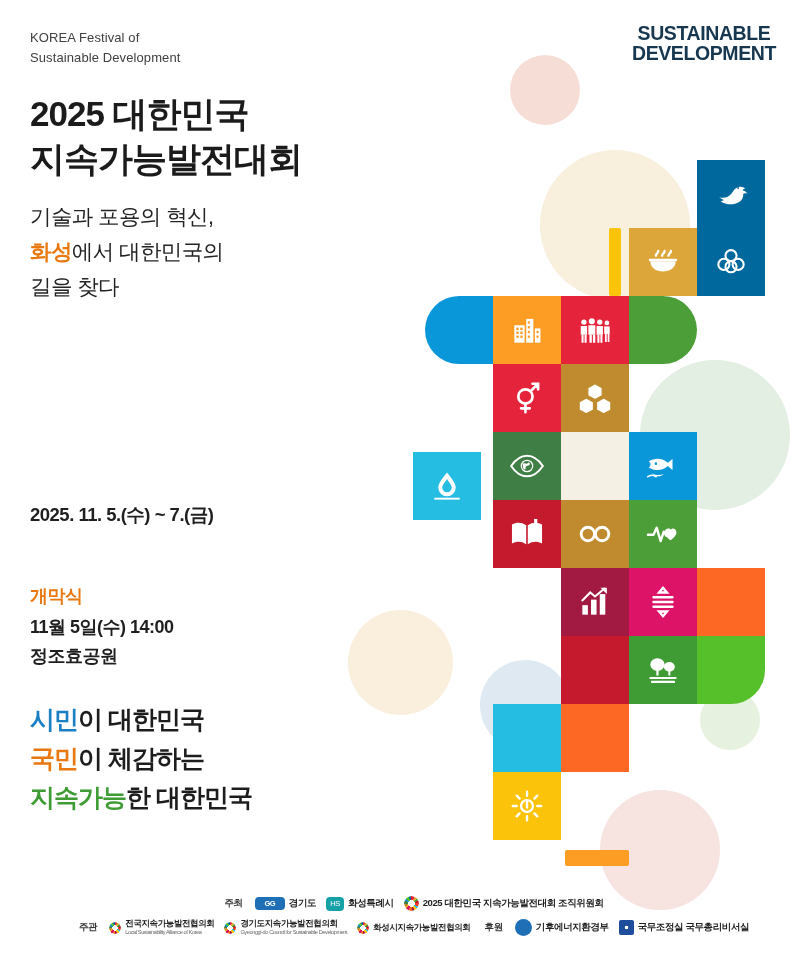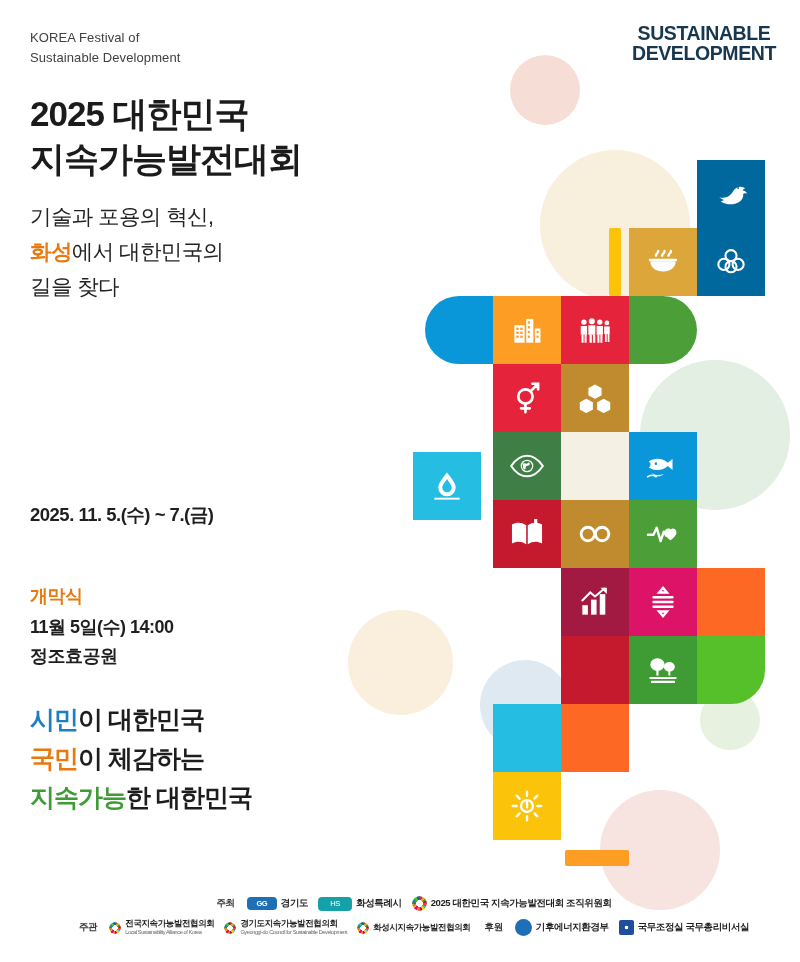--- a/index.html
+++ b/index.html
@@ -107,21 +107,21 @@
   }
   .f-logo {
     display: flex; align-items: center; gap: 4px;
     font-size: 9px; color: #222; white-space: nowrap; letter-spacing: -.4px;
   }
   .f-logo .mark {
     display: inline-block; border-radius: 4px;
   }
   .gg-mark { width: 30px; height: 13px; background: #1f6fb6;
              color:#fff; font-size:7.5px; text-align:center; line-height:13px; font-weight:bold;}
-  .hs-mark { width: 34px; height: 14px; background: #16a0a8; color:#fff;
+  .hs-mark { width: 18px; height: 14px; background: #16a0a8; color:#fff;
              font-size:7.5px; text-align:center; line-height:14px; font-weight:normal; }
   .ring-sm {
     width: 12px; height: 12px; border-radius: 50%;
     background:
       conic-gradient(#e5243b 0 6.25%, #dda63a 0 12.5%, #4c9f38 0 18.75%,
                      #c5192d 0 25%,   #ff3a21 0 31.25%, #26bde2 0 37.5%,
                      #fcc30b 0 43.75%, #a21942 0 50%,   #fd6925 0 56.25%,
                      #dd1367 0 62.5%, #fd9d24 0 68.75%, #bf8b2e 0 75%,
                      #3f7e44 0 81.25%, #0a97d9 0 87.5%, #56c02b 0 93.75%,
                      #00689d 0 100%);

